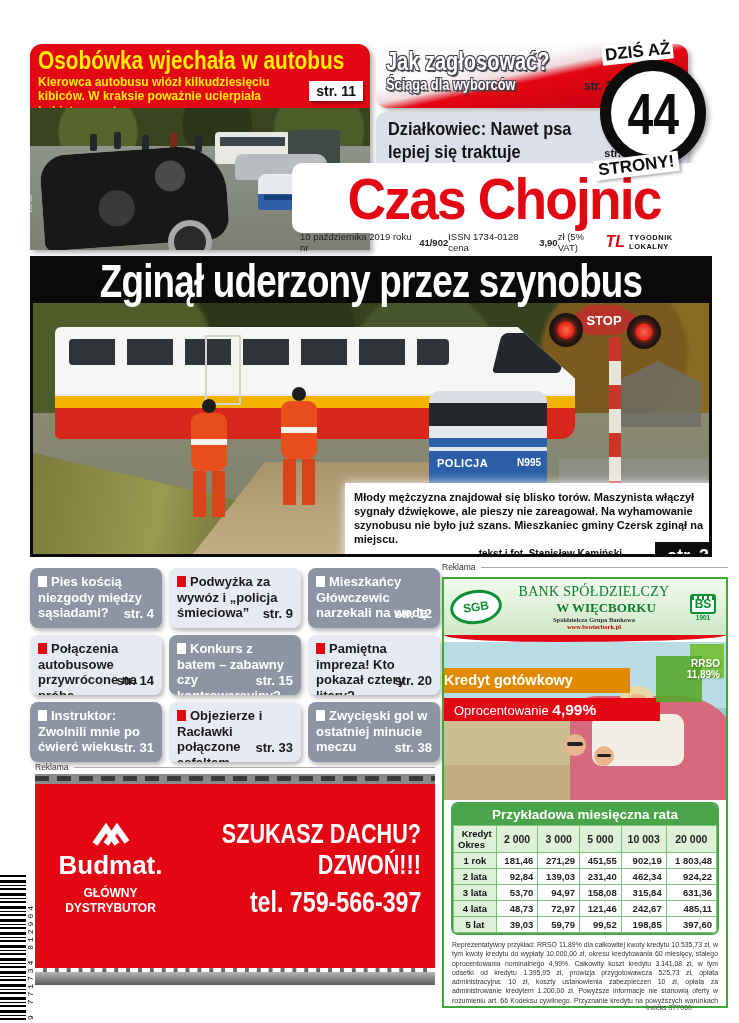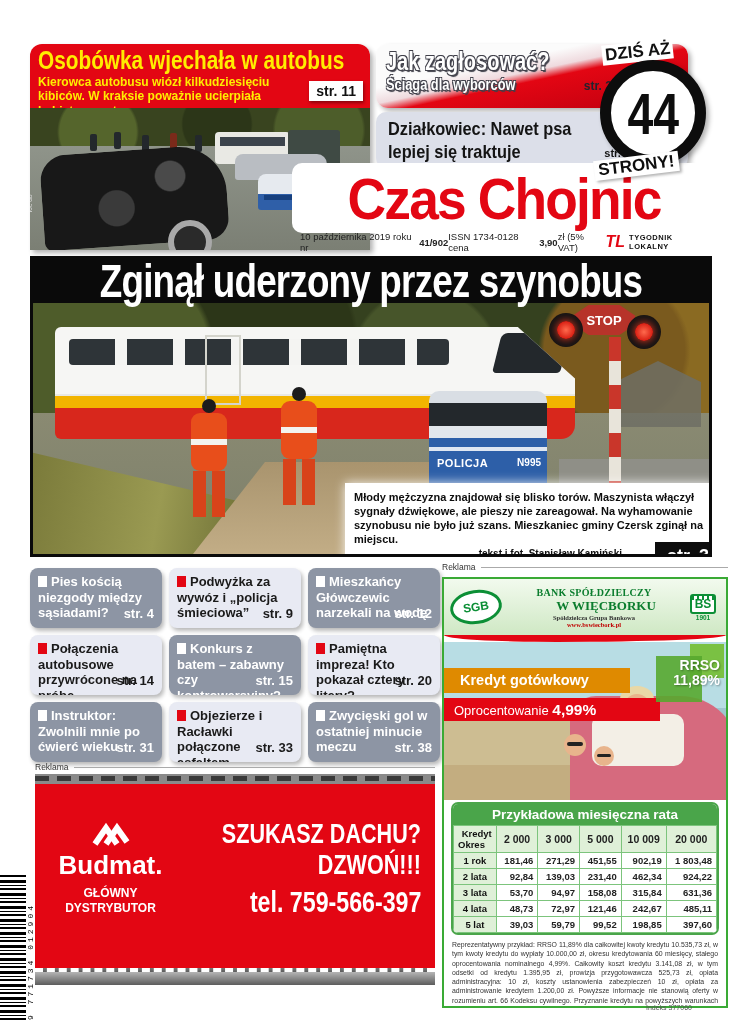--- a/index.html
+++ b/index.html
@@ -143,46 +143,46 @@
   .ad-label{position:absolute;font-size:8.5px;color:#333;display:flex;align-items:center;gap:5px;}
   .ad-label::after{content:"";flex:1;border-top:1px solid #aaa;}
 
   
   .bank{position:absolute;left:442px;top:577px;width:286px;height:431px;border:2px solid #3aaa35;
     background:#fff;box-sizing:border-box;overflow:hidden;}
   .bank-head{height:56px;background:linear-gradient(#f2faee,#cfe8c4);display:flex;align-items:center;padding:2px 6px;box-sizing:border-box;}
   .sgb{width:46px;height:28px;border:3px solid #0c8f36;border-radius:50%;display:flex;align-items:center;
     justify-content:center;color:#0c8f36;font-weight:900;font-size:12px;transform:rotate(-8deg);background:#fff;}
   .bank-name{flex:1;text-align:center;font-family:"Liberation Serif",serif;}
-  .bank-name .l1{color:#0b7d2e;font-weight:bold;font-size:10px;letter-spacing:.3px;}
+  .bank-name .l1{color:#0b7d2e;font-weight:normal;font-size:14px;letter-spacing:.3px;}
   .bank-name .l2{color:#0b7d2e;font-weight:bold;font-size:13px;margin-left:24px;}
   .bank-name .grp{font-size:6.5px;color:#333;font-weight:bold;}
   .bank-name .web{font-size:6.5px;color:#c00000;font-weight:bold;}
   .bs-logo{width:34px;text-align:center;color:#0c8f36;}
   .bs-logo .bs{border:2px solid #0c8f36;font-weight:900;font-size:12px;padding:1px 3px;display:inline-block;
     border-radius:3px;background:repeating-linear-gradient(90deg,#0c8f36 0 2px,#fff 2px 5px) top/100% 4px no-repeat,#fff;}
   .bs-logo .yr{font-size:6.5px;font-weight:bold;display:block;}
   .bank-sweep{height:7px;background:#e30613;border-radius:0 0 60% 40%/0 0 100% 100%;}
   .bank-photo{position:relative;height:158px;overflow:hidden;
     background:linear-gradient(#b8dde4 0 42%,#9fc6cf 42% 50%,#cdbd92 50% 78%,#c3ad80 78%);}
   .pink-car{position:absolute;right:-14px;bottom:-8px;width:170px;height:112px;background:#d66a7e;
     border-radius:26px 60px 0 0;}
   .pink-car i{position:absolute;left:22px;top:18px;width:92px;height:52px;background:#f3efe6;border-radius:10px;display:block;}
   .head-dot{position:absolute;border-radius:50%;background:#e8b48c;}
   .head-dot::after{content:"";position:absolute;left:15%;top:38%;width:70%;height:18%;background:#222;border-radius:3px;}
   .hair{position:absolute;border-radius:50% 50% 20% 20%;}
   .product-bar{position:absolute;left:0;top:26px;width:186px;height:25px;background:#df8a00;color:#fff;
-    font-size:14.5px;font-weight:bold;line-height:25px;padding-left:16px;box-sizing:border-box;}
+    font-size:14.5px;font-weight:bold;line-height:25px;padding-left:0;box-sizing:border-box;}
   .rate-bar{position:absolute;left:0;top:56px;width:216px;height:23px;background:#e30613;color:#fff;
     font-size:13px;line-height:23px;padding-left:10px;box-sizing:border-box;}
   .rate-bar b{font-size:15.5px;}
   .rrso{position:absolute;right:2px;top:2px;width:86px;height:62px;text-align:right;color:#fff;font-weight:bold;}
   .rrso .sq1{position:absolute;right:0;top:0;width:34px;height:34px;background:#7ac143;}
   .rrso .sq2{position:absolute;right:22px;top:12px;width:46px;height:46px;background:#58a92f;opacity:.9;}
-  .rrso .txt{position:relative;z-index:2;padding:14px 4px 0 0;font-size:14px;line-height:1.1;
+  .rrso .txt{position:relative;z-index:2;padding:14px 4px 0 0;font-size:10px;line-height:1.1;
     text-shadow:1px 1px 2px rgba(0,0,0,.35);}
   .rate-table-wrap{width:264px;margin:2px auto 0;border:2px solid #4aa54a;border-radius:7px;overflow:hidden;}
   .rate-title{background:#4aa54a;color:#fff;font-weight:bold;font-size:13.5px;text-align:center;padding:3px 0;}
   table.rates{border-collapse:collapse;width:100%;}
   table.rates td,table.rates th{border:1px solid #7cc47c;padding:2px 4px;font-size:9.5px;}
   table.rates th{background:#dff0d8;color:#222;font-weight:bold;font-size:10.5px;text-align:center;}
   td.corner{background:#dff0d8;font-size:7.5px;font-weight:bold;padding:1px 3px;}
   td.corner .ct{display:block;text-align:right;}
   td.corner .cb{display:block;text-align:left;}
   td.rlabel{background:#dff0d8;font-weight:bold;text-align:center;}
@@ -393,21 +393,21 @@
       <table class="rates">
         <tbody>
             <tr>
           <td class="corner">
                 <span class="ct">Kredyt</span>
                 <span class="cb">Okres</span>
               </td>
           <th>2 000</th>
           <th>3 000</th>
           <th>5 000</th>
-          <th>10 009</th>
+          <th>10 003</th>
           <th>20 000</th>
         </tr>
         <tr>
           <td class="rlabel">1 rok</td>
           <td class="rval">181,46</td>
           <td class="rval">271,29</td>
           <td class="rval">451,55</td>
           <td class="rval">902,19</td>
           <td class="rval">1 803,48</td>
         </tr>

